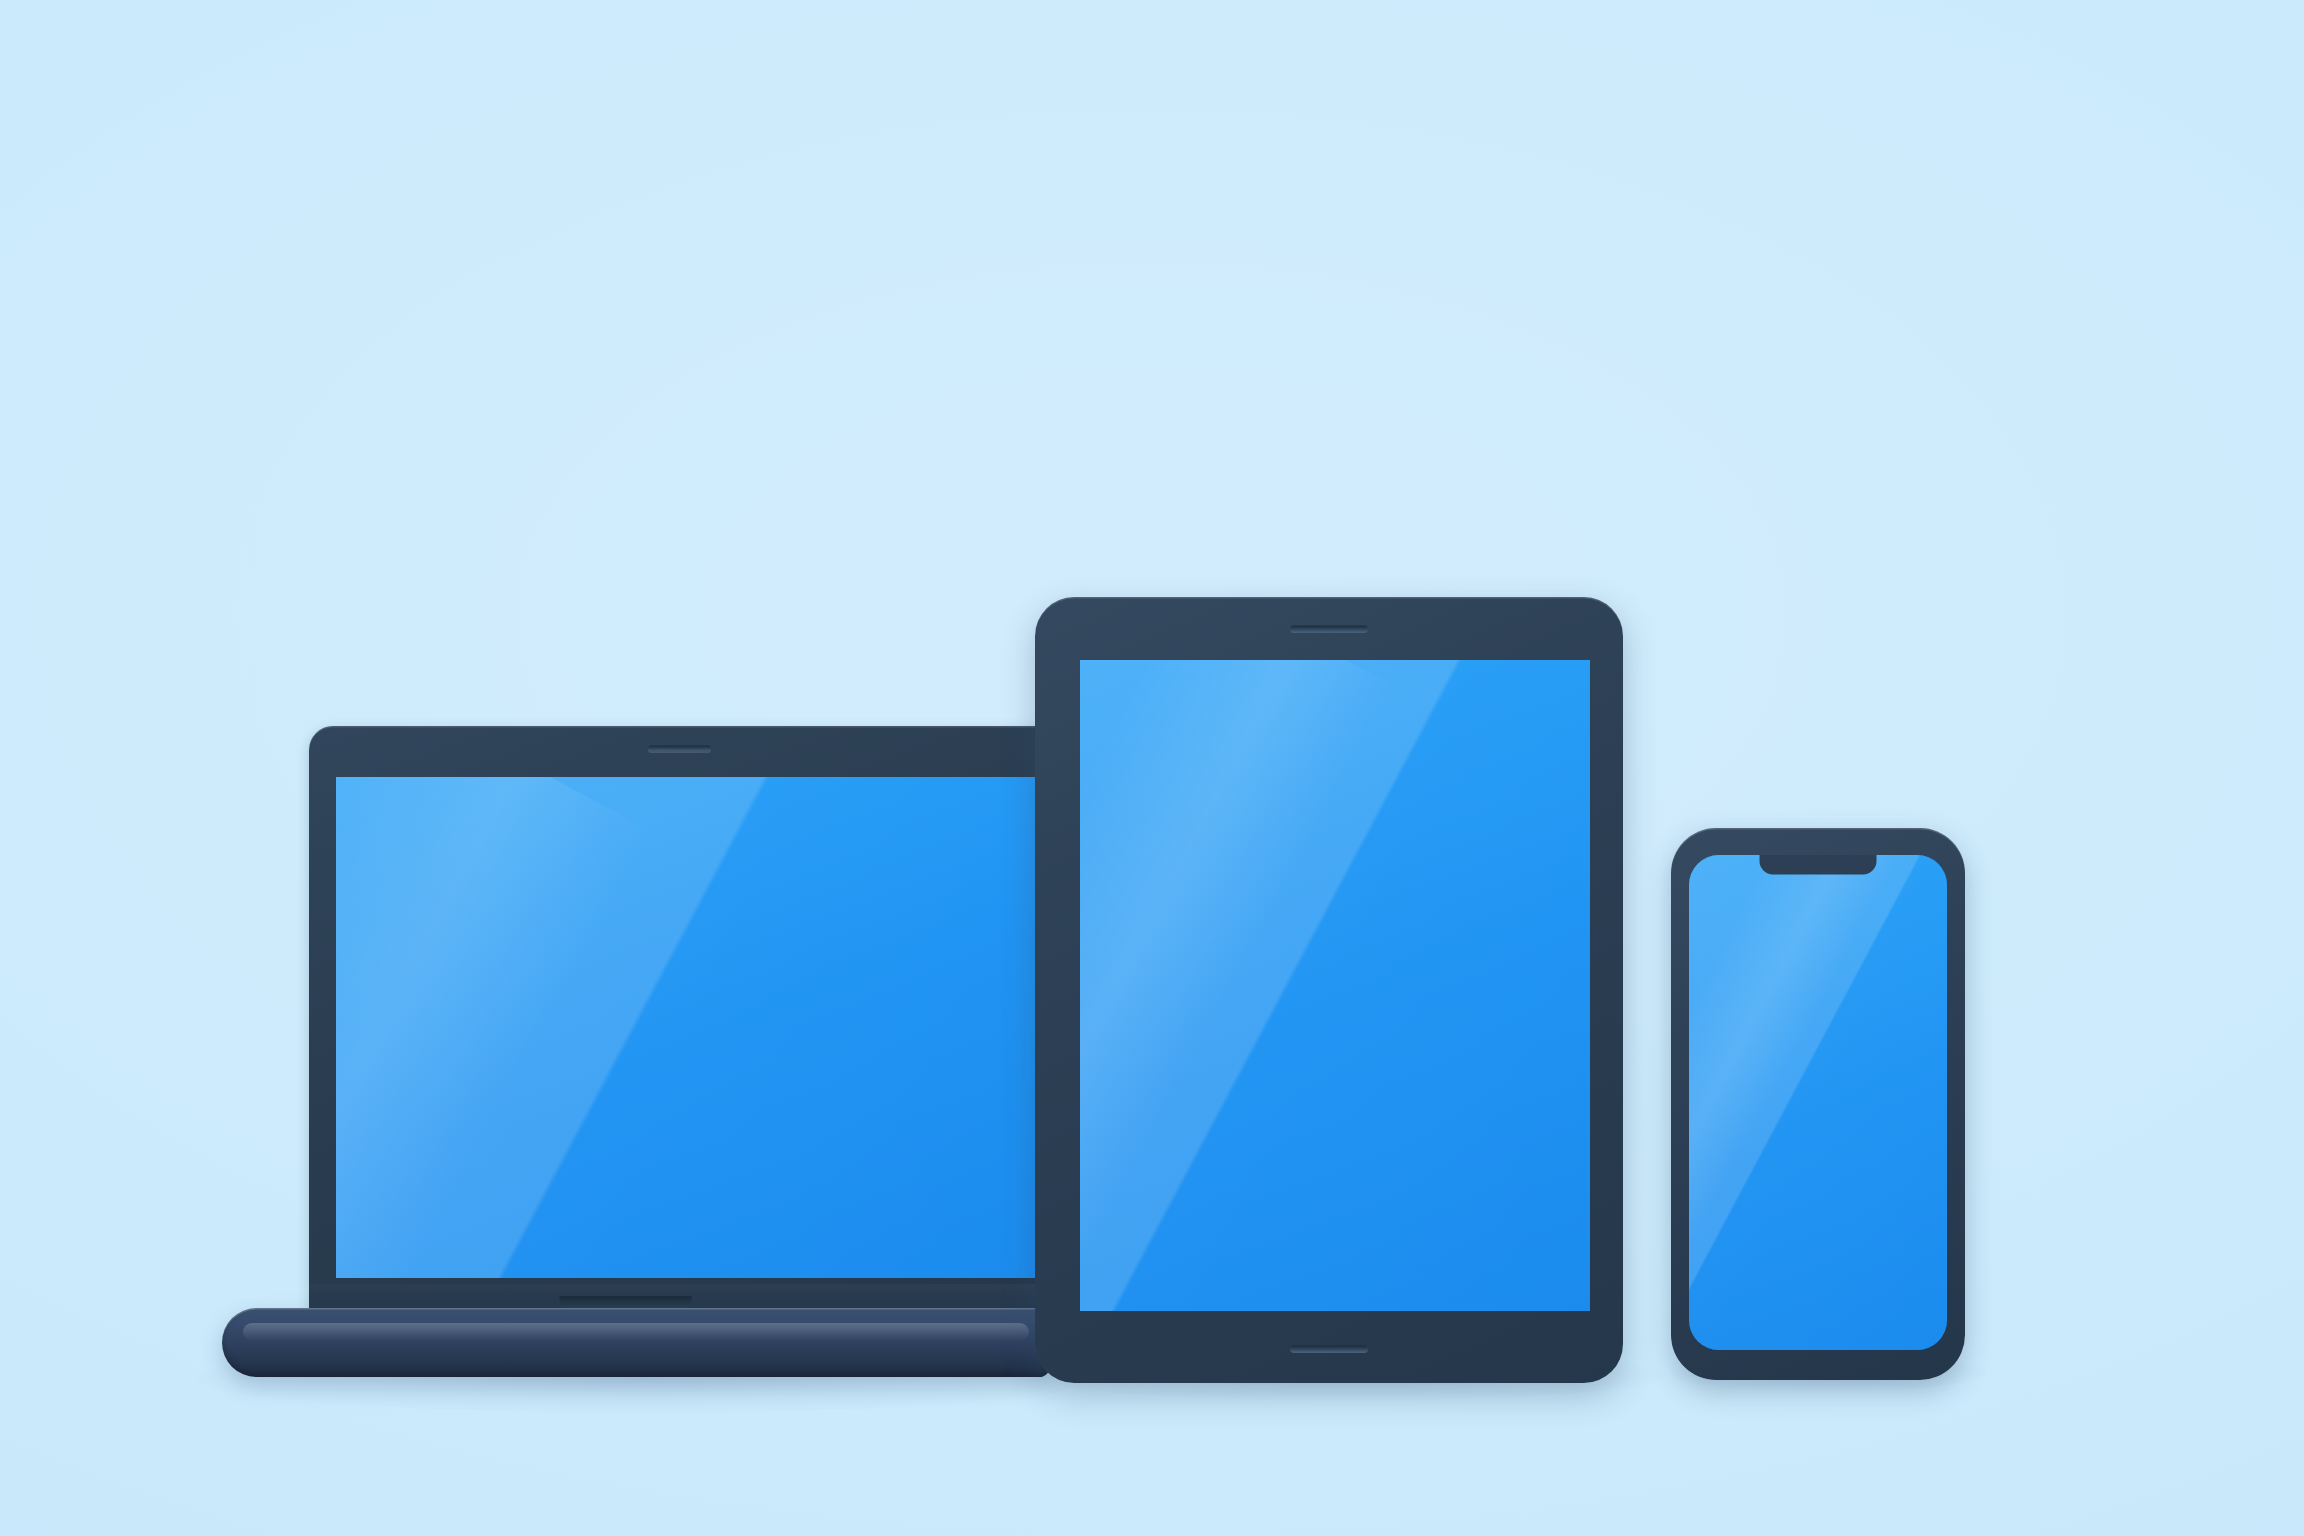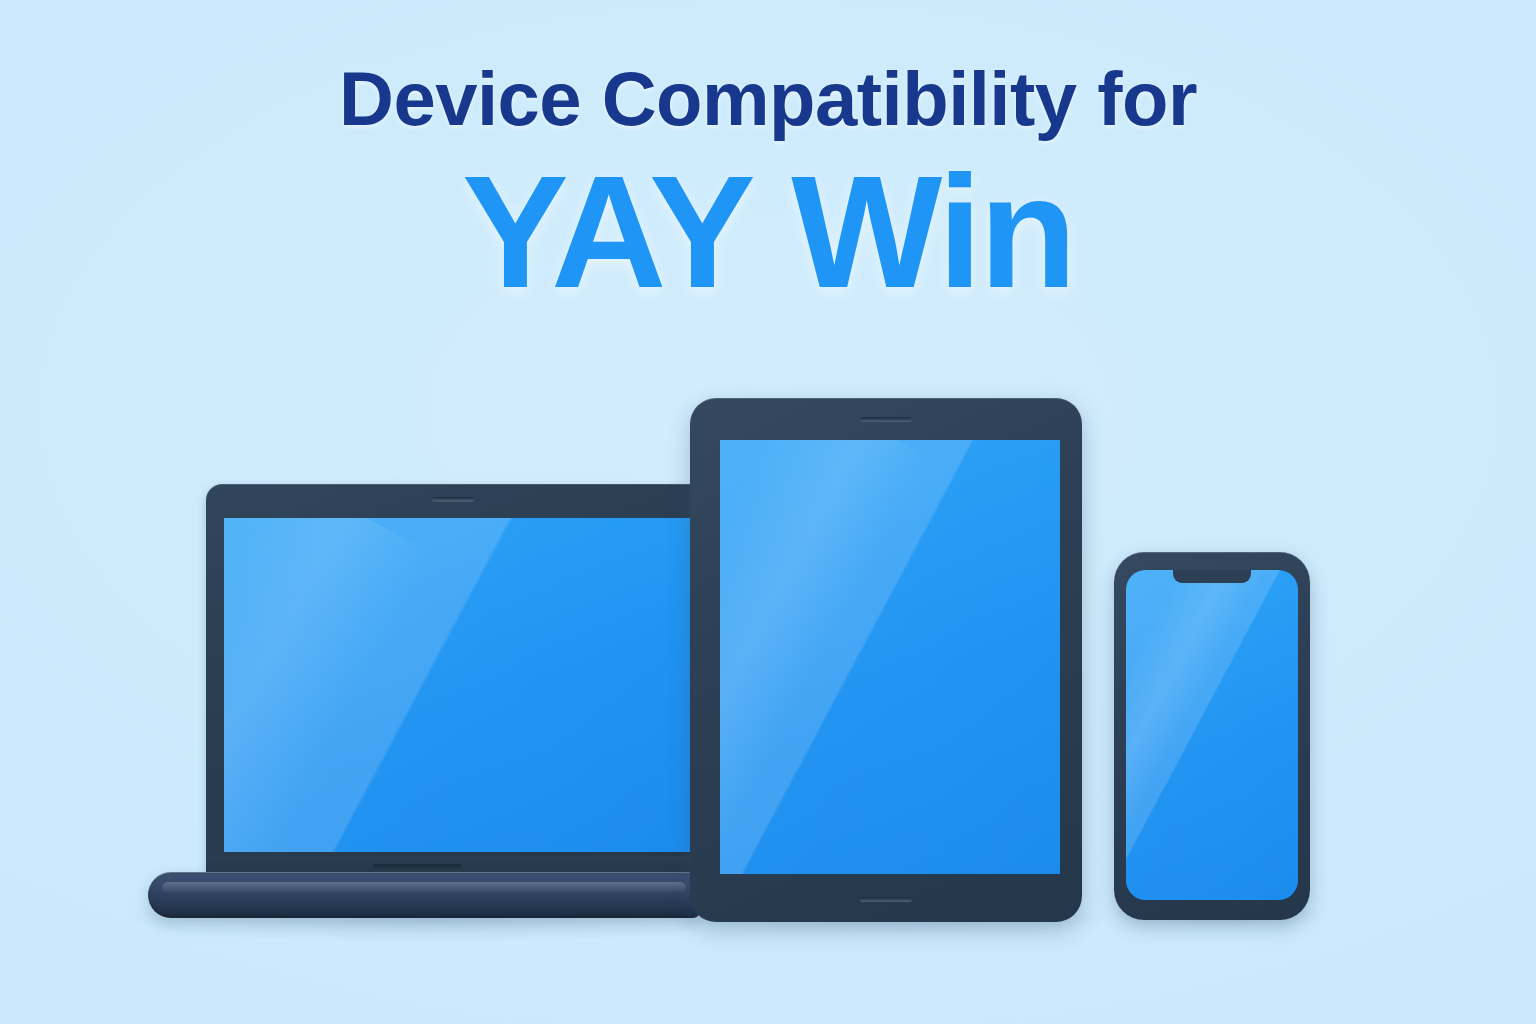--- a/index.html
+++ b/index.html
@@ -268,24 +268,20 @@
                 rgba(255,255,255,0.11) 55%,
                 rgba(255,255,255,0.0) 100%);
     pointer-events: none;
   }
 </style>
 </head>
 <body>
 
 <div id="banner">
 
-  <div class="headline-block">
-    <span class="headline-line1">Device Compatibility for</span>
-    <span class="headline-line2">YAY Win</span>
-  </div>
 
   <div class="shadow-blob" id="laptop-shadow"></div>
   <div class="shadow-blob" id="tablet-shadow"></div>
   <div class="shadow-blob" id="phone-shadow"></div>
 
   <div id="laptop">
     <div class="laptop-lid">
       <div class="laptop-cam"></div>
       <div class="laptop-screen">
         <div class="screen-fill"></div>

